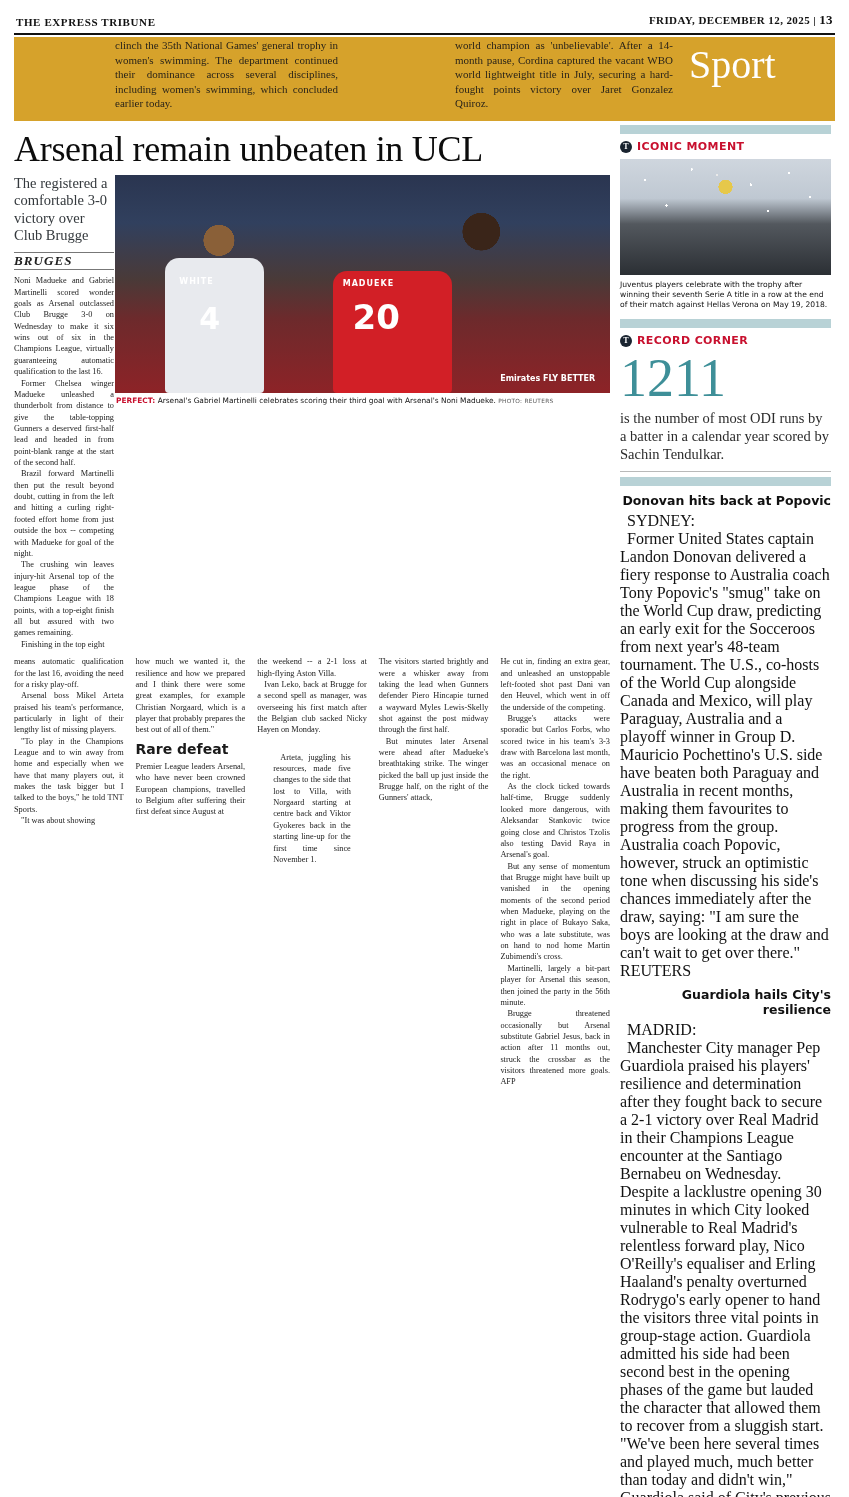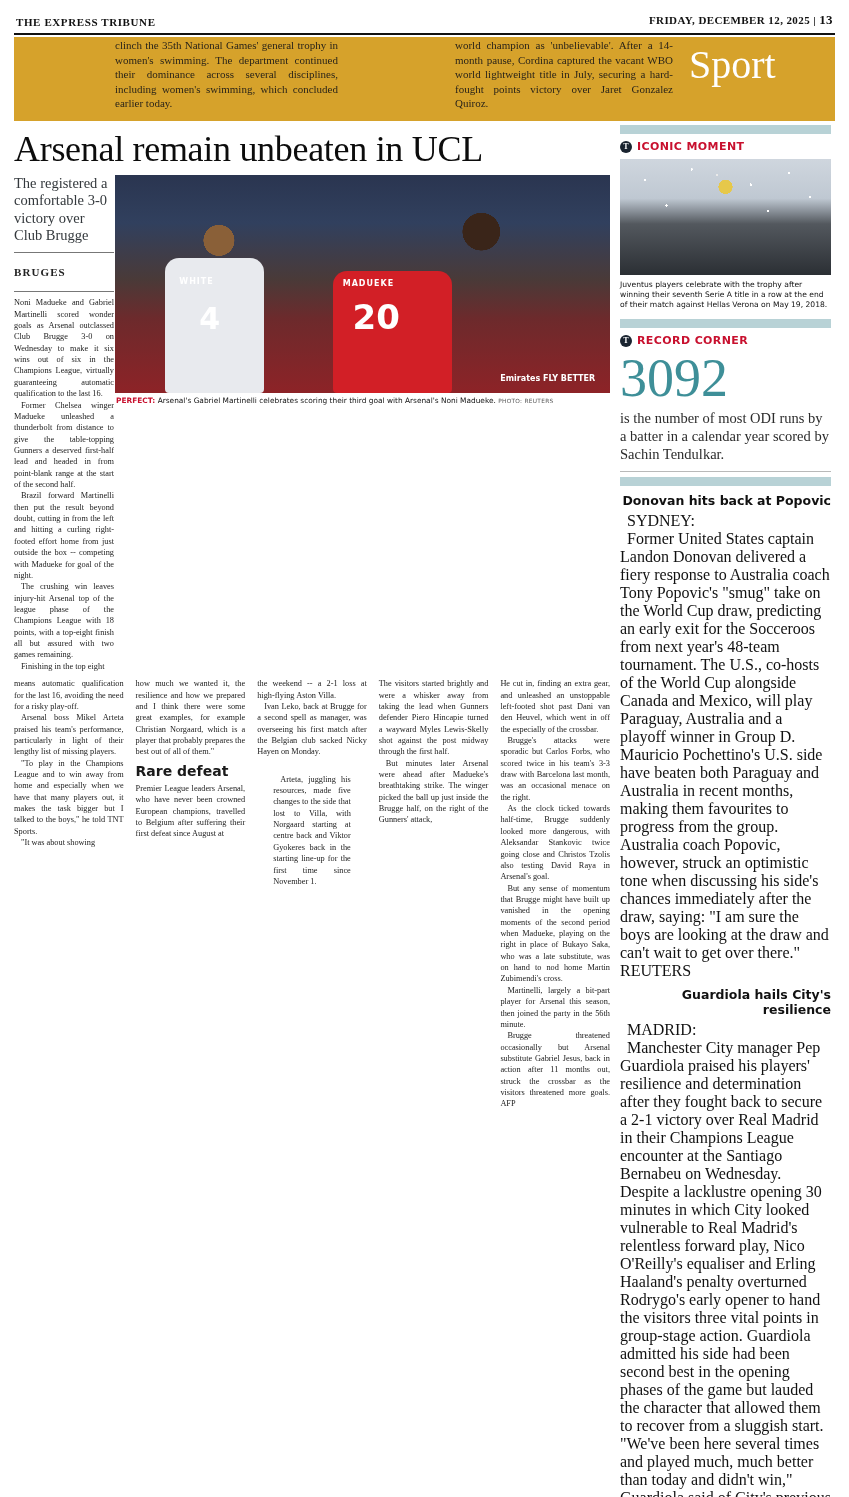--- a/index.html
+++ b/index.html
@@ -89,24 +89,24 @@
   .hl-serif {
     font-family:"Liberation Serif", serif;
     font-weight:normal; color:#0c0c0c; line-height:1.02;
     margin:6px 0 7px 0; letter-spacing:-.3px;
   }
   .standfirst {
     font-family:"Liberation Serif", serif;
     font-size:14.5px; line-height:1.2; color:#33383c; margin-bottom:8px;
   }
   .dateline-tag {
-    font-size:11px; letter-spacing:1.1px; text-transform:uppercase;
+    font-size:13px; letter-spacing:1.1px; text-transform:uppercase;
     font-weight:bold; color:#222;
     border-top:1px solid #777; border-bottom:1px solid #777;
-    padding:13px 0; margin:0 0 5px 0;
+    padding:0 0; margin:0 0 5px 0;font-style:italic;
   }
   .body-col {
     font-size:8.3px; line-height:1.37; text-align:justify;
     color:#1a1a1a; hyphens:auto;
   }
   .body-col p { margin:0; text-indent:7px; }
   .body-col p.first { text-indent:0; }
   .subhead {
     font-family:"DejaVu Sans", sans-serif;
     font-size:14px; font-weight:bold; margin:4px 0 2px 0; text-indent:0;
@@ -272,21 +272,21 @@
         <div class="body-col">
             <p class="first">the weekend -- a 2-1 loss at high-flying Aston Villa.</p>
             <p class="" style="text-indent: 7px; margin: 0px;">Ivan Leko, back at Brugge for a second spell as manager, was overseeing his first match after the Belgian club sacked Nicky Hayen on Monday.</p>
             <p class="" style="text-indent: 7px; margin: 16px;">Arteta, juggling his resources, made five changes to the side that lost to Villa, with Norgaard starting at centre back and Viktor Gyokeres back in the starting line-up for the first time since November 1.</p>
           </div>
         <div class="body-col">
             <p class="first">The visitors started brightly and were a whisker away from taking the lead when Gunners defender Piero Hincapie turned a wayward Myles Lewis-Skelly shot against the post midway through the first half.</p>
             <p class="" style="text-indent: 7px; margin: 0px;">But minutes later Arsenal were ahead after Madueke's breathtaking strike. The winger picked the ball up just inside the Brugge half, on the right of the Gunners' attack,</p>
           </div>
         <div class="body-col">
-            <p class="first">He cut in, finding an extra gear, and unleashed an unstoppable left-footed shot past Dani van den Heuvel, which went in off the especially of the crossbar.</p>
+            <p class="first">He cut in, finding an extra gear, and unleashed an unstoppable left-footed shot past Dani van den Heuvel, which went in off the underside of the competing.</p>
             <p class="" style="text-indent: 7px; margin: 0px;">Brugge's attacks were sporadic but Carlos Forbs, who scored twice in his team's 3-3 draw with Barcelona last month, was an occasional menace on the right.</p>
             <p class="" style="text-indent: 7px; margin: 0px;">As the clock ticked towards half-time, Brugge suddenly looked more dangerous, with Aleksandar Stankovic twice going close and Christos Tzolis also testing David Raya in Arsenal's goal.</p>
             <p class="" style="text-indent: 7px; margin: 0px;">But any sense of momentum that Brugge might have built up vanished in the opening moments of the second period when Madueke, playing on the right in place of Bukayo Saka, who was a late substitute, was on hand to nod home Martin Zubimendi's cross.</p>
             <p class="" style="text-indent: 7px; margin: 0px;">Martinelli, largely a bit-part player for Arsenal this season, then joined the party in the 56th minute.</p>
             <p class="" style="text-indent: 7px; margin: 0px;">Brugge threatened occasionally but Arsenal substitute Gabriel Jesus, back in action after 11 months out, struck the crossbar as the visitors threatened more goals. AFP</p>
           </div>
       </div>
     </div>
 
     <div class="rail">
@@ -296,21 +296,21 @@
         <span>ICONIC MOMENT</span>
       </div>
       <div class="rail-photo"></div>
       <div class="rail-cap">Juventus players celebrate with the trophy after winning their seventh Serie A title in a row at the end of their match against Hellas Verona on May 19, 2018.</div>
 
       <div class="rail-bar" style="margin-top:9px;"></div>
       <div class="rail-head">
         <span class="tmark">T</span>
         <span>RECORD CORNER</span>
       </div>
-      <div class="bignum">3092</div>
+      <div class="bignum">1211</div>
       <div class="bignum-text">is the number of most ODI runs by a batter in a calendar year scored by Sachin Tendulkar.</div>
 
       <div class="rule-thin" style="margin:8px 0 0 0;"></div>
       <div class="rail-bar" style="margin-top:5px;"></div>
       <div>
         <div class="rail-story-h">Donovan hits back at Popovic</div>
         <div class="rail-body"></div>
           <div class="" style="text-indent: 7px; margin: 0px;">          SYDNEY:</div>
           <div class="" style="text-indent: 7px; margin: 0px;">          Former United States captain Landon Donovan delivered a fiery response to Australia coach Tony Popovic's "smug" take on the World Cup draw, predicting an early exit for the Socceroos from next year's 48-team tournament. The U.S., co-hosts of the World Cup alongside Canada and Mexico, will play Paraguay, Australia and a playoff winner in Group D. Mauricio Pochettino's U.S. side have beaten both Paraguay and Australia in recent months, making them favourites to progress from the group. Australia coach Popovic, however, struck an optimistic tone when discussing his side's chances immediately after the draw, saying: "I am sure the boys are looking at the draw and can't wait to get over there." REUTERS</div>
           <div class="" style="text-indent: 7px; margin: 0px;">        </div>

